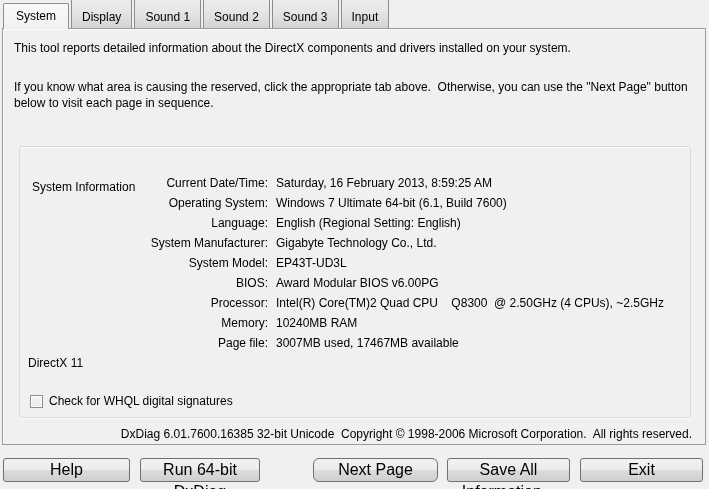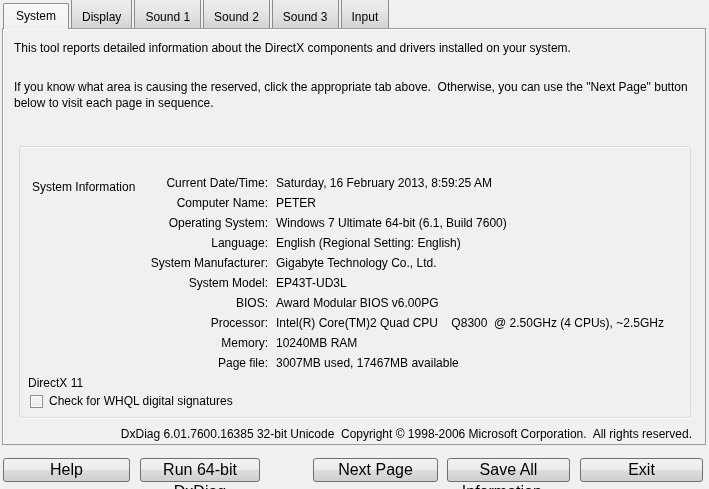--- a/index.html
+++ b/index.html
@@ -133,21 +133,21 @@
     background: linear-gradient(#F2F2F2, #EBEBEB 50%, #DDDDDD 50%, #CFCFCF);
     font-family: "Liberation Sans", "DejaVu Sans", sans-serif;
     font-size: 16px;
     color: #000;
     text-align: center;
     line-height: 22px;
     cursor: default;
   }
   .btn-help  { left: 3px;   width: 127px; }
   .btn-run64 { left: 140px; width: 120px; }
-  .btn-next  { left: 313px; width: 125px; }
+  .btn-next  { left: 313px; width: 125px; border-radius: 6px; }
   .btn-save  { left: 447px; width: 123px; }
   .btn-exit  { left: 580px; width: 123px; }
 </style>
 </head>
 <body>
 
 <div class="window">
 
   <div class="tabstrip">
     <div class="tab active">System</div>
@@ -165,24 +165,20 @@
 
     <div class="groupbox">
       <span class="grouptitle">System Information</span>
 
       <div class="rows">
         <div class="row">
           <span class="lbl">Current Date/Time:</span>
           <span class="val">Saturday, 16 February 2013, 8:59:25 AM</span>
         </div>
         <div class="row">
-          <span class="lbl">Computer Name:</span>
-          <span class="val">PETER</span>
-        </div>
-        <div class="row">
           <span class="lbl">Operating System:</span>
           <span class="val">Windows 7 Ultimate 64-bit (6.1, Build 7600)</span>
         </div>
         <div class="row">
           <span class="lbl">Language:</span>
           <span class="val">English (Regional Setting: English)</span>
         </div>
         <div class="row">
           <span class="lbl">System Manufacturer:</span>
           <span class="val">Gigabyte Technology Co., Ltd.</span>

